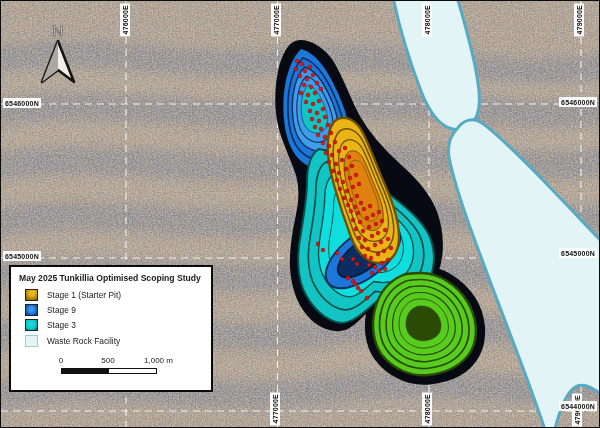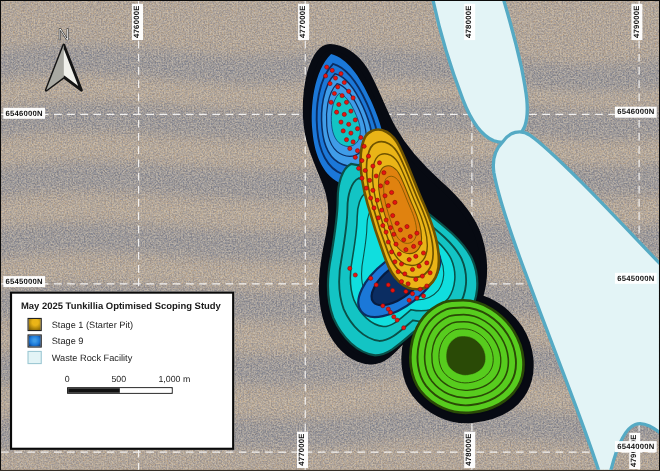--- a/index.html
+++ b/index.html
@@ -7,21 +7,21 @@
          border:1.5px solid #0b0b0b;box-sizing:border-box;
          font-family:"Liberation Sans",sans-serif;background:#b1977a;}
   svg{display:block;}
   .drill{fill:var(--drill);stroke:#7c0d08;stroke-width:.5;}
   
   .coord{position:absolute;background:rgba(255,255,255,.96);color:#111;
          font-size:7px;font-weight:600;letter-spacing:.2px;line-height:1;
          padding:1.5px 2px;white-space:nowrap;z-index:4;}
   .coord.vert{writing-mode:vertical-rl;transform:rotate(180deg);padding:2px 1.5px;}
   
-  #legend{position:absolute;left:8px;top:264px;width:204px;height:144px;
+  #legend{position:absolute;left:8px;top:264px;width:204px;height:127px;
           background:#fff;border:2.5px solid #0a0a0a;box-sizing:border-box;
           z-index:6;padding:5px 7px 4px 7px;color:#1a1a1a;}
   #legend .ltitle{font-size:8.6px;font-weight:600;margin:1px 0 4px 1px;white-space:nowrap;}
   .lrow{display:flex;align-items:center;height:15.4px;gap:9px;padding-left:7px;}
   .sw{width:13px;height:12px;border:1px solid #222;box-sizing:border-box;flex:0 0 auto;}
   .sw-stage1{background:radial-gradient(circle at 55% 30%, var(--stage1) 30%, var(--stage1d));}
   .sw-stage2{background:radial-gradient(circle at 50% 45%, var(--stage2c) 15%, var(--stage2) 55%, var(--stage2d));}
   .sw-stage3{background:radial-gradient(circle at 45% 40%, var(--stage3c) 20%, var(--stage3) 60%, var(--stage3d));}
   .sw-south1{background:radial-gradient(circle at 50% 40%, var(--south1) 45%, var(--south1d));}
   .sw-wrf{background:var(--wrf);border:1px solid #9fc9d4;}
@@ -300,20 +300,24 @@
 
     <div class="lrow">
       <span class="sw sw-stage1"></span>
       <span class="llabel">Stage 1 (Starter Pit)</span>
     </div>
     <div class="lrow">
       <span class="sw sw-stage2"></span>
       <span class="llabel">Stage 9</span>
     </div>
     <div class="lrow">
+      <span class="sw sw-stage3"></span>
+      <span class="llabel">Stage 3</span>
+    </div>
+    <div class="lrow">
       <span class="sw sw-wrf"></span>
       <span class="llabel">Waste Rock Facility</span>
     </div>
 
     <div id="scale">
       <div class="ticks">
         <span class="t0">0</span>
         <span class="t500">500</span>
         <span class="t1000">1,000 m</span>
       </div>

